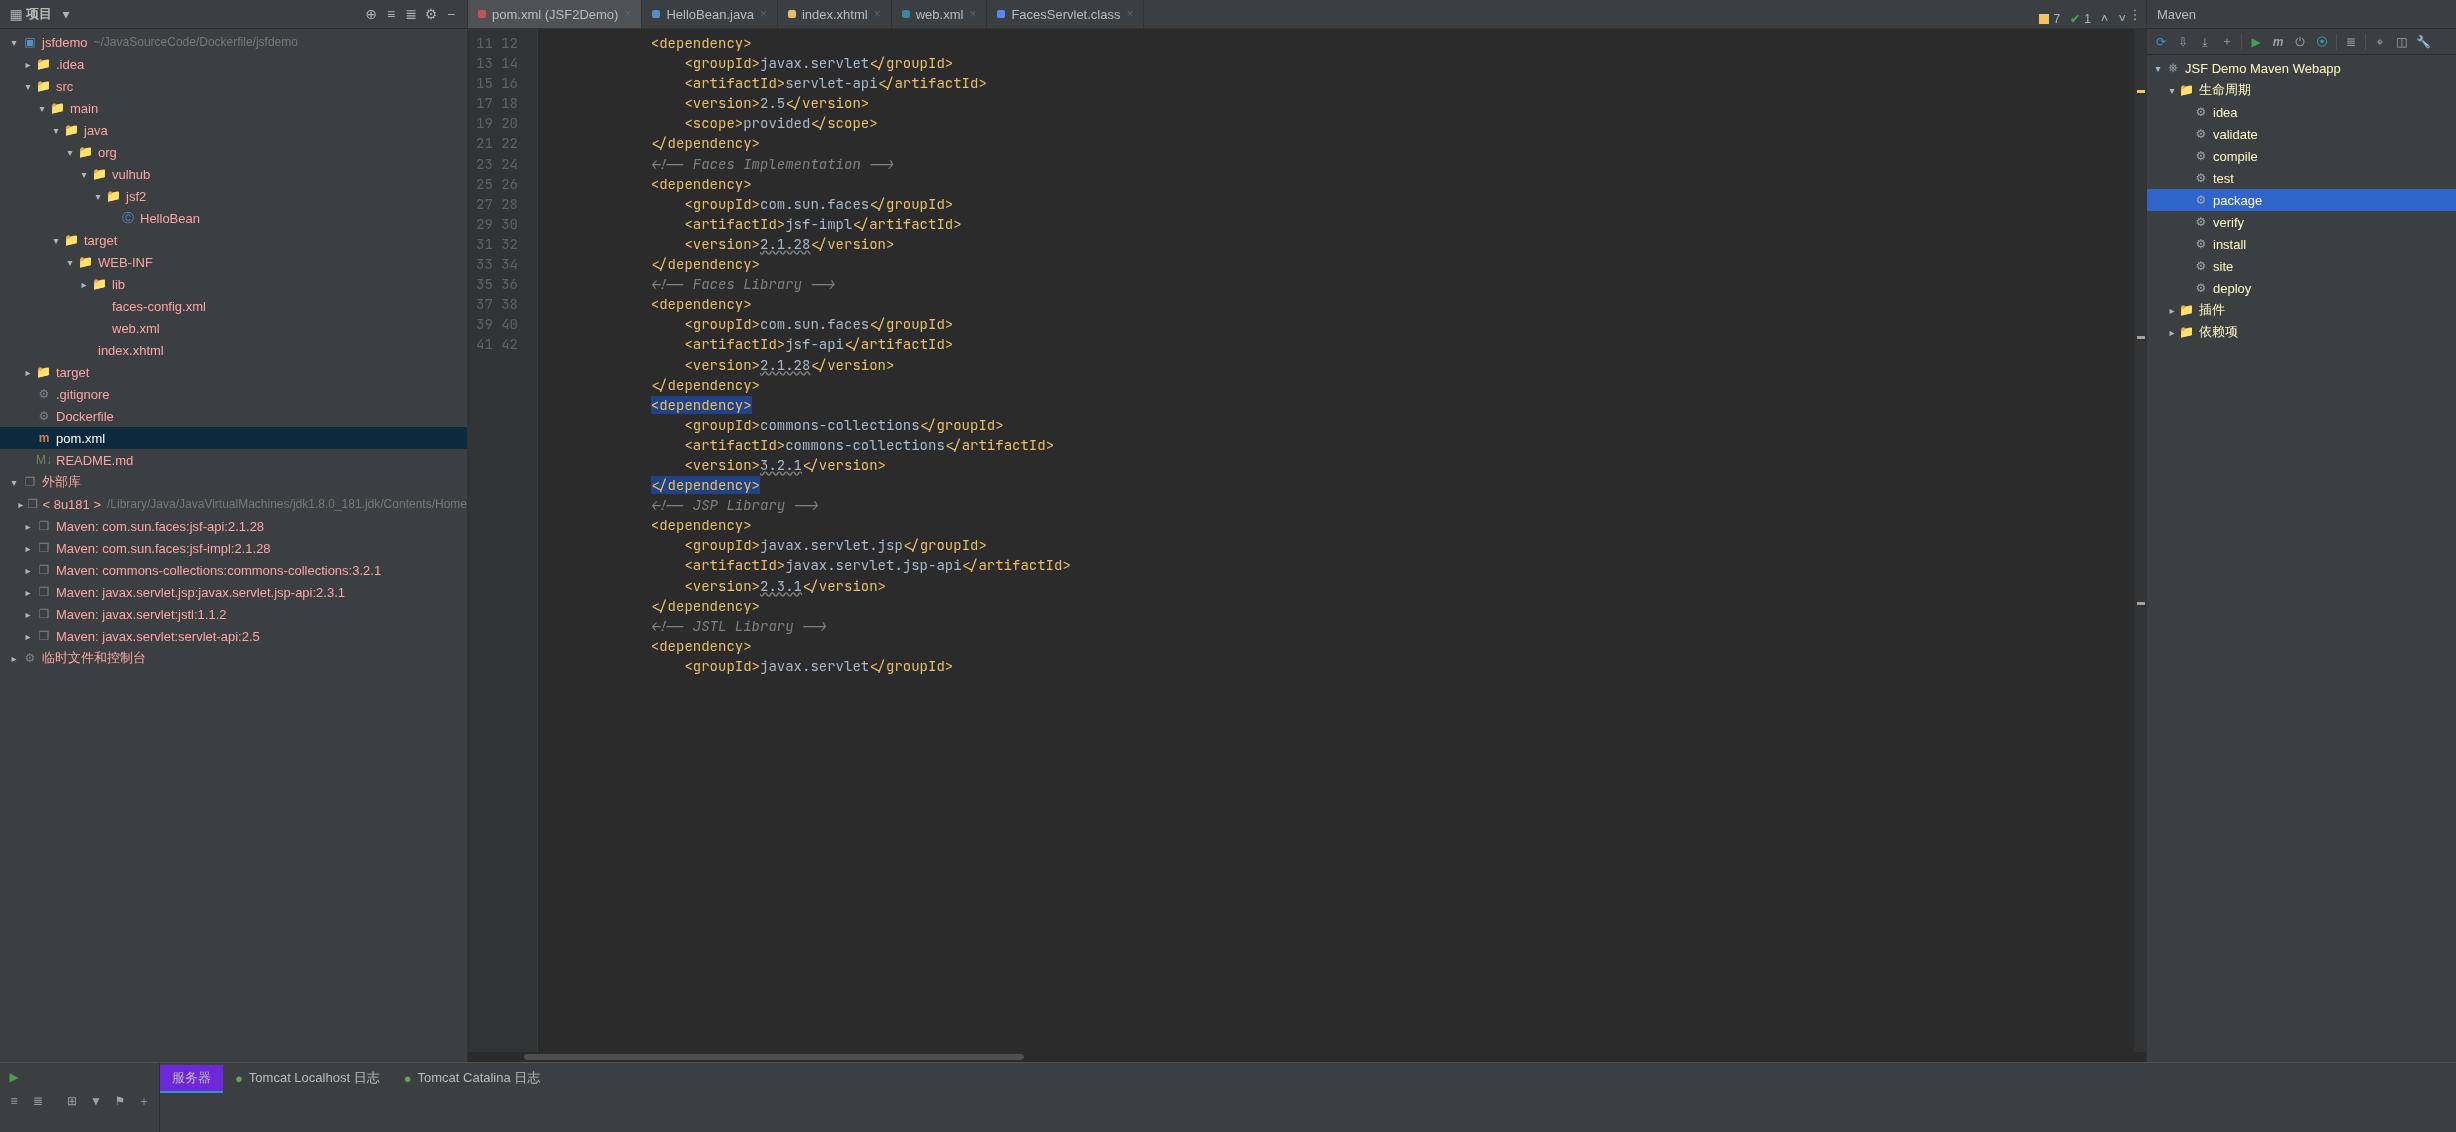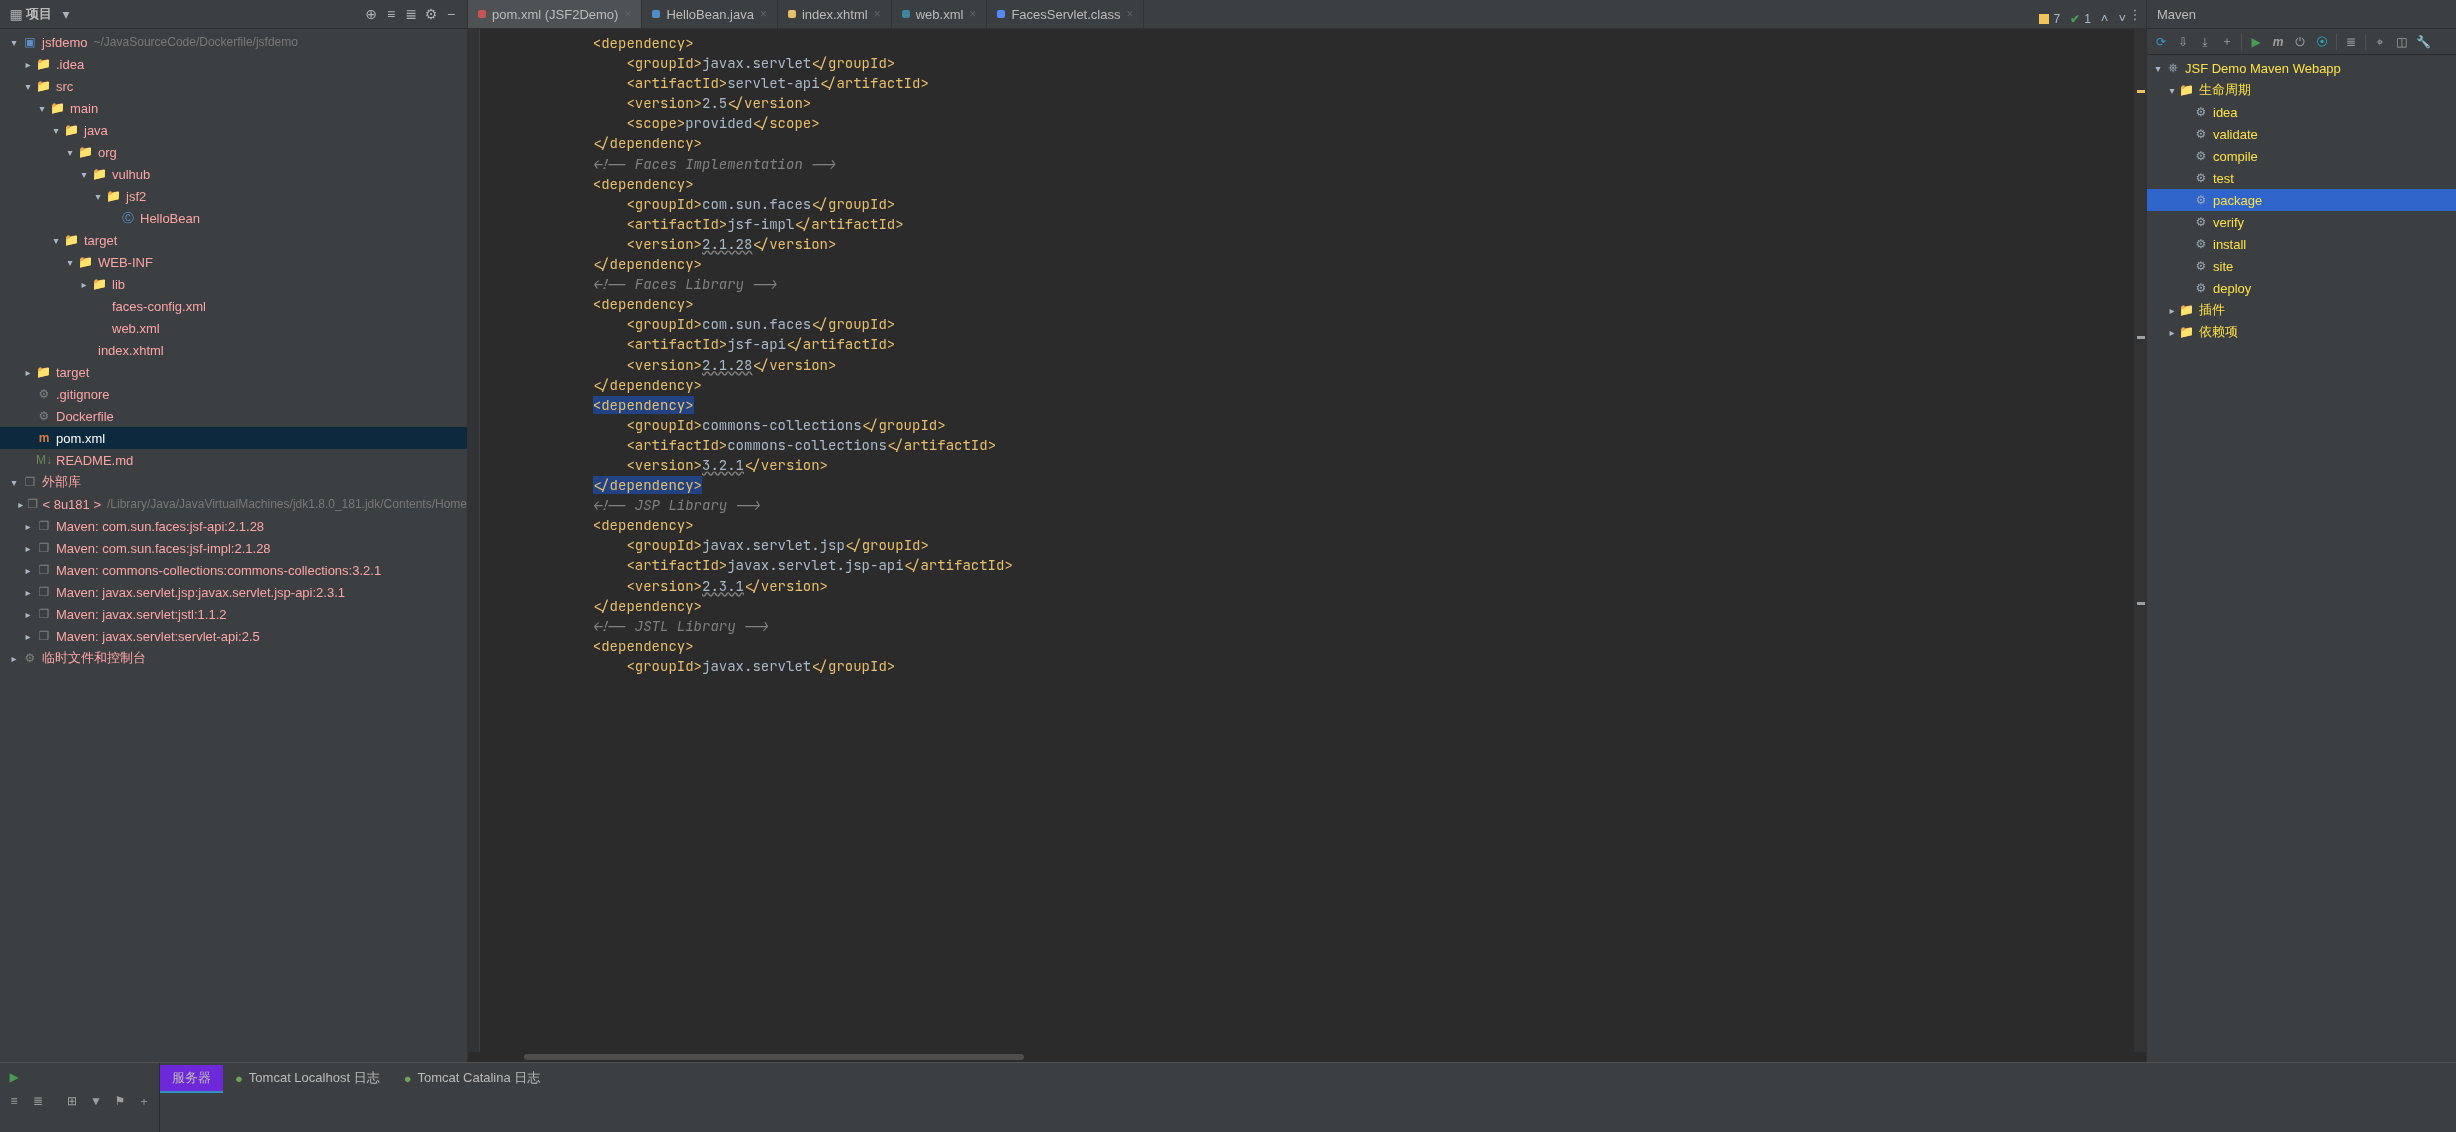--- a/index.html
+++ b/index.html
@@ -83,21 +83,21 @@
   .right-toolbar .sep { width:1px; height:16px; background:#515151; margin:0 2px; }
   .mvn-ico { font-size:12px; }
   .green { color:#499c54; }
   .blue  { color:#3592c4; }
   .gray  { color:#a0a0a0; }
   .cyan  { color:#29a5b8; }
   .mvn-tree { flex:1; padding-top:2px; overflow:auto; }
   .mrow { display:flex; align-items:center; height:22px; padding-left:4px; cursor:pointer; }
   .mrow .exp { width:14px; font-size:10px; color:#a9b7c6; text-align:center; }
   .mrow .ic { width:16px; text-align:center; color:#9aa7b0; font-size:12px; }
-  .mrow .lbl { color:#fde047; margin-left:4px; }
+  .mrow .lbl { color:#fef9c3; margin-left:4px; }
   .mrow.selected { background:#2f65ca; }
 
   
   .bottom { height:70px; background:#3c3f41; border-top:1px solid #515151; display:flex; flex-direction:column; }
   .svc-header { height:26px; display:flex; align-items:center; padding:0 8px; border-bottom:1px solid #2b2b2b; }
   .svc-body { flex:1; display:flex; align-items:flex-start; }
   .svc-left { width:160px; border-right:1px solid #2b2b2b; height:100%; padding:4px; display:flex; flex-direction:column; gap:4px; }
   .svc-tabs { flex:1; height:100%; display:flex; align-items:flex-start; padding-top:2px; }
   .svc-tab { padding:4px 12px; color:#bbbbbb; display:flex; align-items:center; gap:6px; border-bottom:2px solid transparent; cursor:pointer; }
   .svc-tab.active { border-bottom-color:#3592c4; background:#6d28d9; }
@@ -342,20 +342,53 @@
         </div>
         <div class="stat">
           <span class="gcheck">✔</span>
           <span>1</span>
         </div>
         <span class="ico">˄</span>
         <span class="ico">˅</span>
       </div>
 
       <div class="editorwrap">
+        <div class="gutter" id="gutter">11
+12
+13
+14
+15
+16
+17
+18
+19
+20
+21
+22
+23
+24
+25
+26
+27
+28
+29
+30
+31
+32
+33
+34
+35
+36
+37
+38
+39
+40
+41
+42
+</div>
         <div class="foldgutter"></div>
         <div class="code" id="code">            <span class="tag">&lt;dependency&gt;</span>
                 <span class="tag">&lt;groupId&gt;</span><span class="txt">javax.servlet</span><span class="tag">&lt;/groupId&gt;</span>
                 <span class="tag">&lt;artifactId&gt;</span><span class="txt">servlet-api</span><span class="tag">&lt;/artifactId&gt;</span>
                 <span class="tag">&lt;version&gt;</span><span class="txt">2.5</span><span class="tag">&lt;/version&gt;</span>
                 <span class="tag">&lt;scope&gt;</span><span class="txt">provided</span><span class="tag">&lt;/scope&gt;</span>
             <span class="tag">&lt;/dependency&gt;</span>
             <span class="cmt">&lt;!-- Faces Implementation --&gt;</span>
             <span class="tag">&lt;dependency&gt;</span>
                 <span class="tag">&lt;groupId&gt;</span><span class="txt">com.sun.faces</span><span class="tag">&lt;/groupId&gt;</span>

